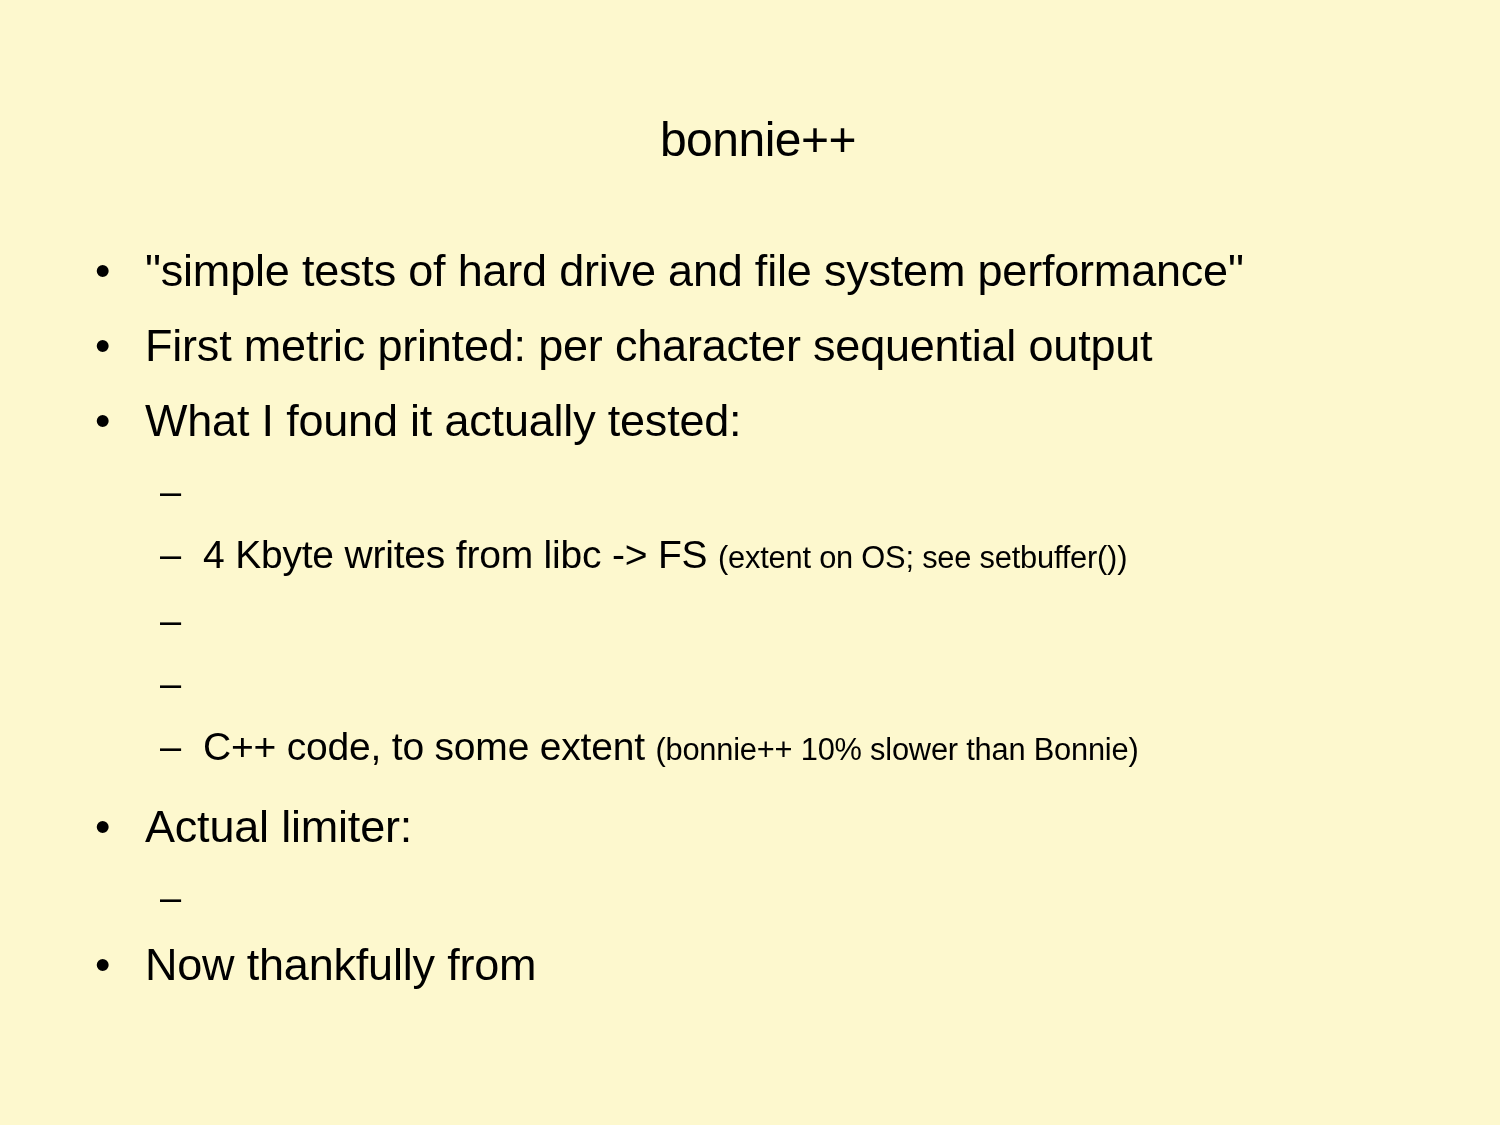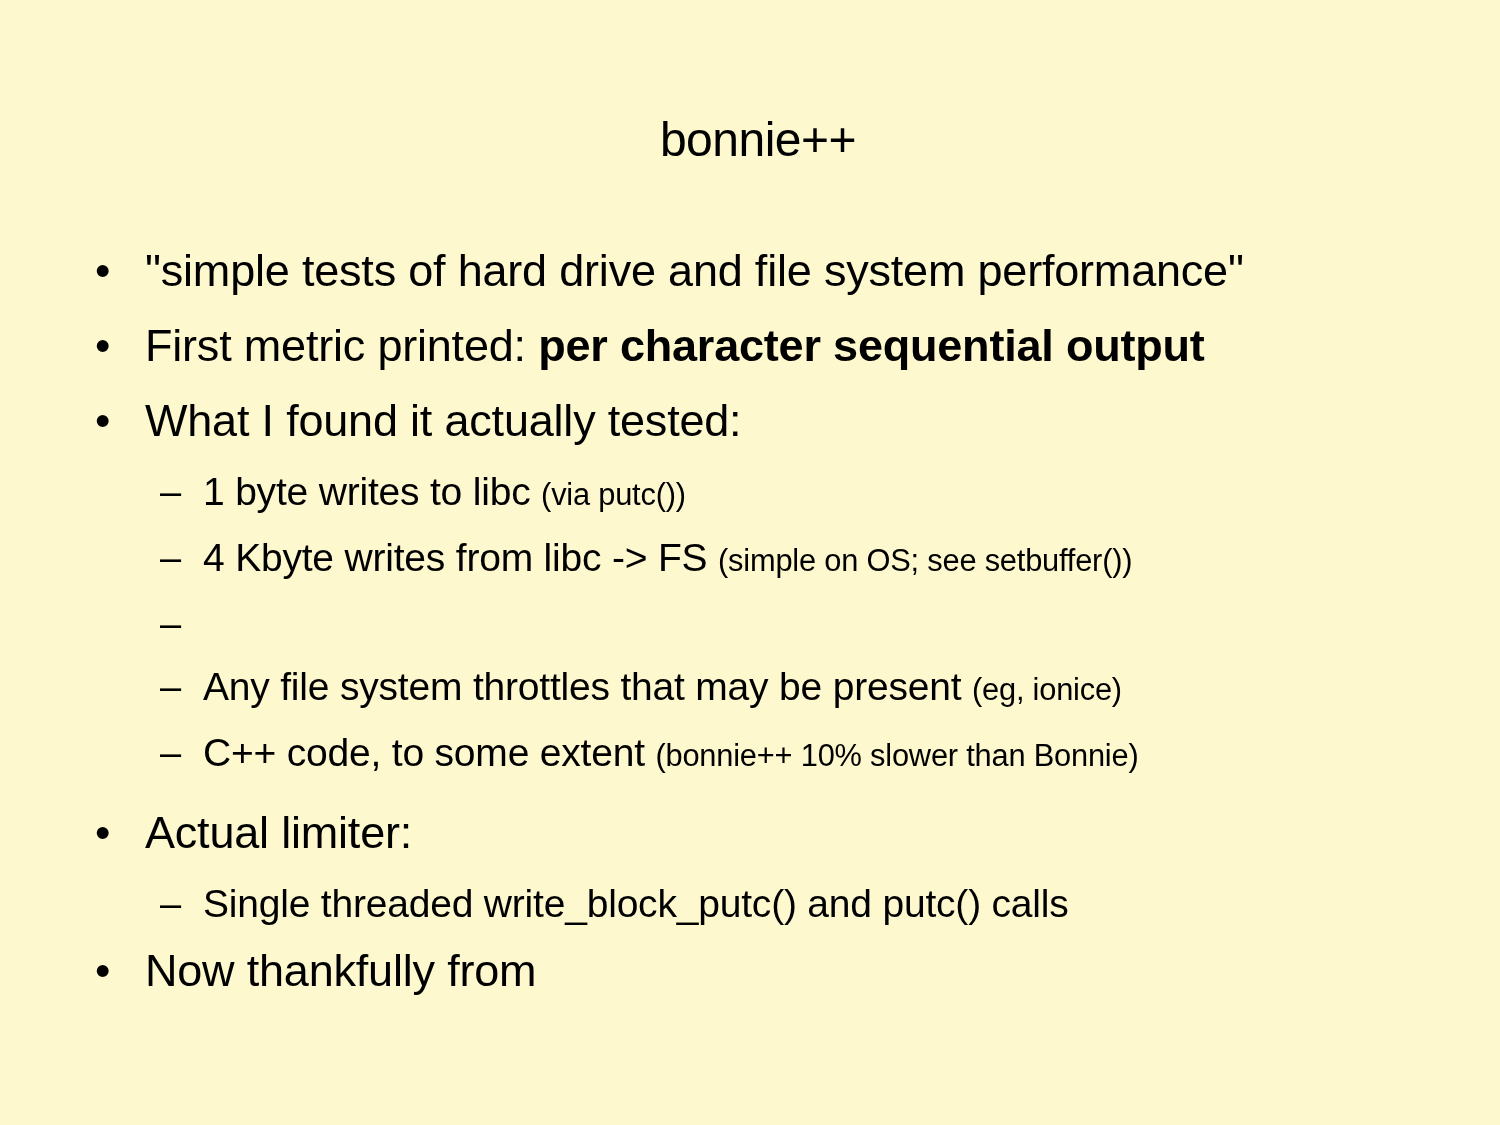--- a/index.html
+++ b/index.html
@@ -75,21 +75,21 @@
     text-align: left;
     box-sizing: border-box;
   }
   .lvl2 .content {
     font-size: 39px;
     line-height: 62px;
     letter-spacing: -0.2px;
     white-space: nowrap;
   }
   .bold-run {
-    font-weight: bold;
+    font-weight: normal;
     margin-top: 28px;
   }
   .small-note {
     font-size: 0.79em;
   }
   .spacer-sm {
     height: 10px;
   }
 </style>
 </head>
@@ -111,52 +111,49 @@
       <span class="content"><span>First metric printed: </span><span class="bold-run">per character sequential output</span></span>
     </div>
 
     <div class="bullet-row lvl1">
       <span class="marker">•</span>
       <span class="content">What I found it actually tested:</span>
     </div>
 
     <div class="bullet-row lvl2">
       <span class="marker">–</span>
-      <span class="content"><span>1 byte writes to libc </span><span class="small-note">(via putc())</span></span>
     </div>
 
     <div class="bullet-row lvl2">
       <span class="marker">–</span>
-      <span class="content"><span>4 Kbyte writes from libc -&gt; FS </span><span class="small-note">(simple on OS; see setbuffer())</span></span>
+      <span class="content"><span>4 Kbyte writes from libc -&gt; FS </span><span class="small-note">(extent on OS; see setbuffer())</span></span>
     </div>
 
     <div class="bullet-row lvl2">
       <span class="marker">–</span>
     </div>
 
     <div class="bullet-row lvl2">
       <span class="marker">–</span>
-      <span class="content"><span>Any file system throttles that may be present </span><span class="small-note">(eg, ionice)</span></span>
     </div>
 
     <div class="bullet-row lvl2">
       <span class="marker">–</span>
       <span class="content"><span>C++ code, to some extent </span><span class="small-note">(bonnie++ 10% slower than Bonnie)</span></span>
     </div>
 
     <div class="spacer-sm"></div>
 
     <div class="bullet-row lvl1">
       <span class="marker">•</span>
       <span class="content">Actual limiter:</span>
     </div>
 
     <div class="bullet-row lvl2">
       <span class="marker">–</span>
-      <span class="content">Single threaded write_block_putc() and putc() calls</span>
     </div>
 
     <div class="bullet-row lvl1">
       <span class="marker">•</span>
       <span class="content">Now thankfully from</span>
     </div>
 
   </div>
 </div>
 

